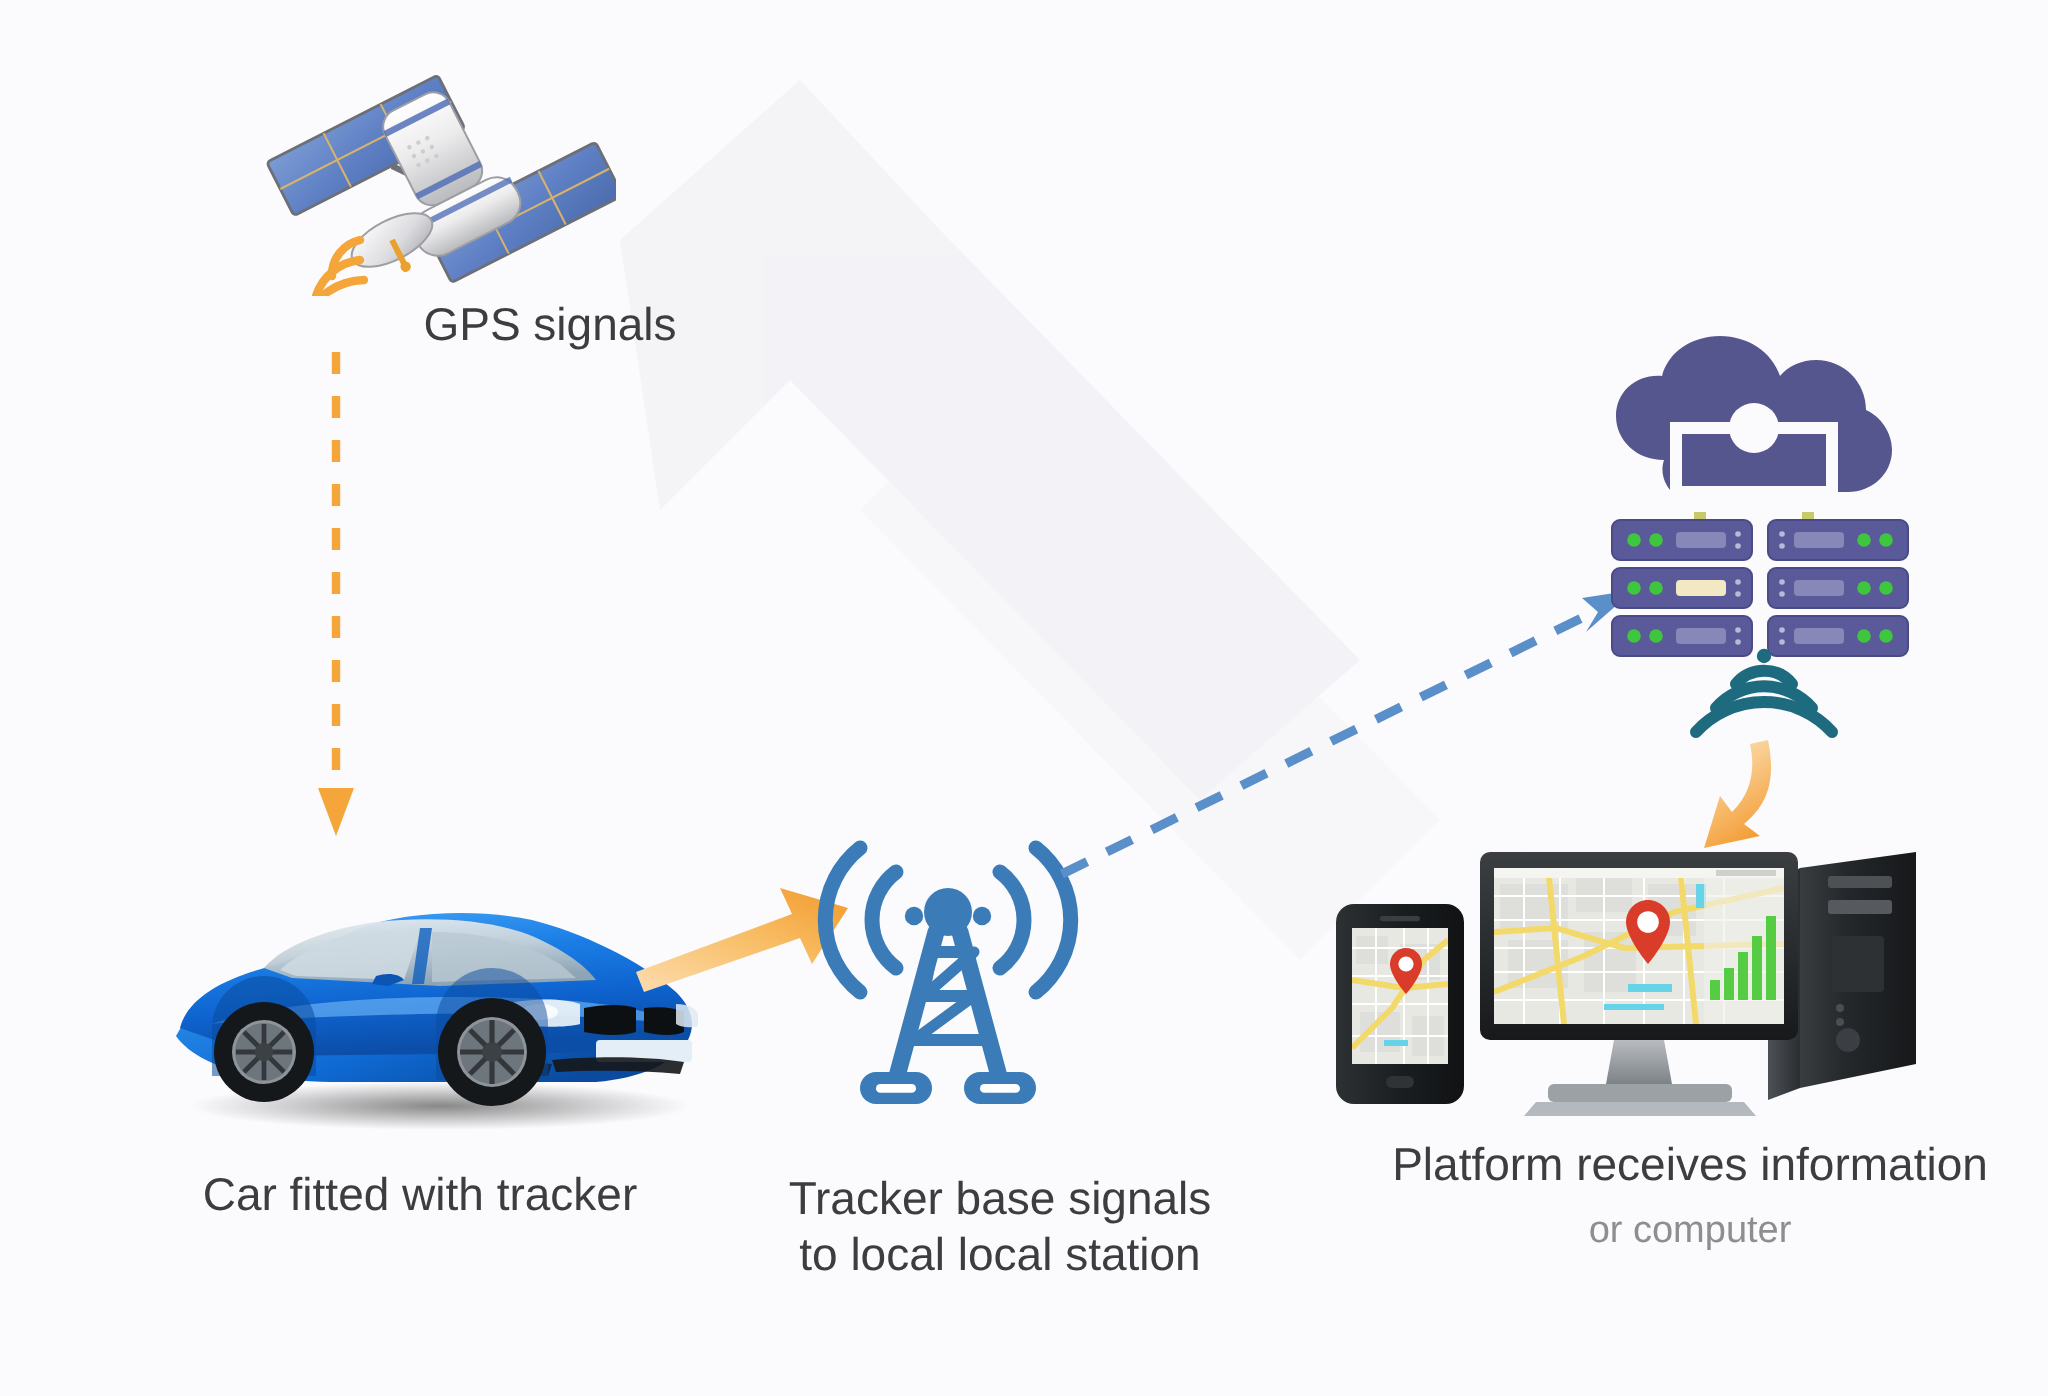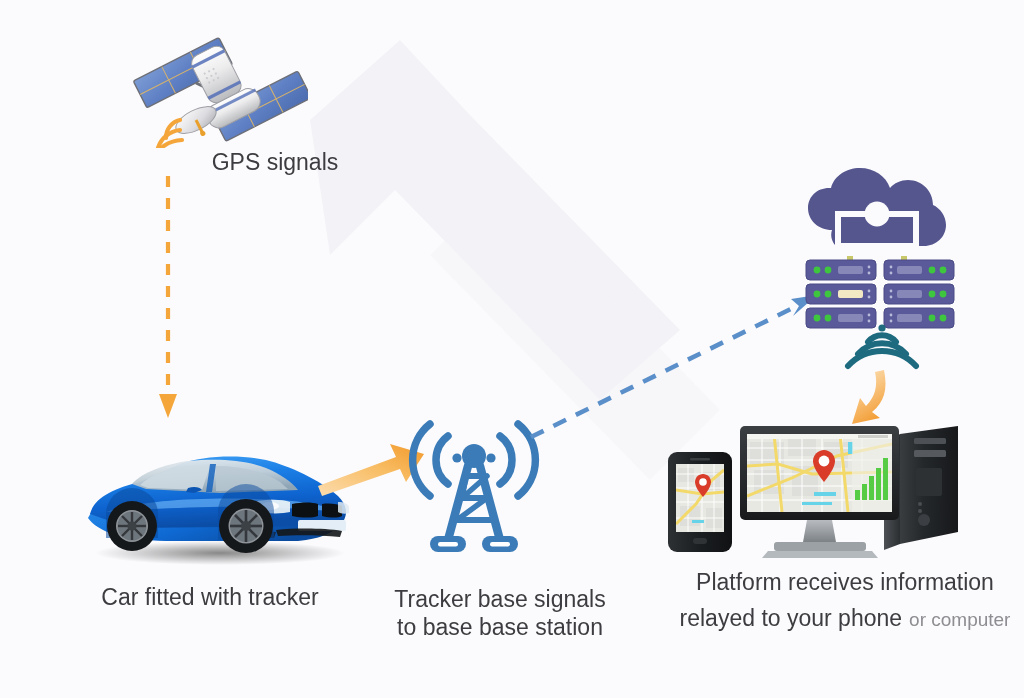--- a/index.html
+++ b/index.html
@@ -283,21 +283,21 @@
       <rect x="82" y="122" width="36" height="16" rx="8"></rect>
     </g>
     <g fill="#ffffff">
       <rect x="38" y="128" width="20" height="4.4" rx="2.2"></rect>
       <rect x="90" y="128" width="20" height="4.4" rx="2.2"></rect>
     </g>
   </svg>
 
   <div id="tower-label" class="label big">
     <div>Tracker base signals</div>
-    <div>to base base station</div>
+    <div>to local local station</div>
   </div>
 
   <svg id="tower-to-cloud" viewBox="0 0 300 160">
     <line x1="6" y1="152" x2="278" y2="18" stroke="#5b8fc9" stroke-width="4.6" stroke-dasharray="14 11" stroke-linecap="butt"></line>
     <path d="M292 10 L266 14 L274 21 L268 31 Z" fill="#5b8fc9"></path>
   </svg>
 
   <svg id="cloud-stack" viewBox="0 0 180 190">
 
     <g>
@@ -538,17 +538,16 @@
       </g>
 
       <rect x="28" y="46" width="20" height="2.6" rx="1.3" fill="#3a3e41"></rect>
       <rect x="31" y="126" width="14" height="6" rx="3" fill="#2f3336"></rect>
     </g>
   </svg>
 
   <div id="platform-label" class="label big">Platform receives information</div>
 
   <div id="platform-line2">
-    <span class="label big">relayed to your phone</span>
     <span class="label small-trail">or computer</span>
   </div>
 
 </div>
 
 </body></html>

